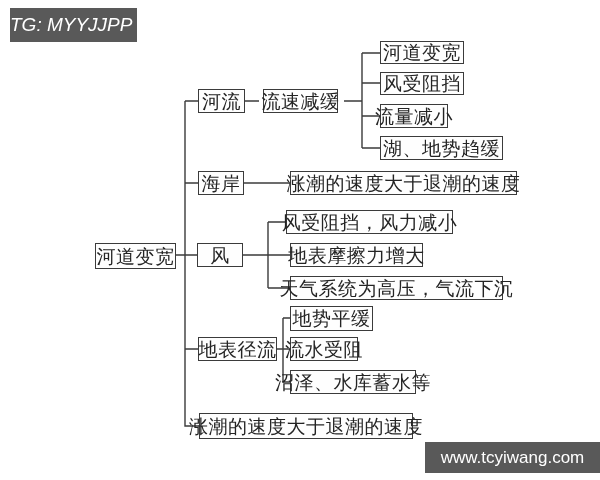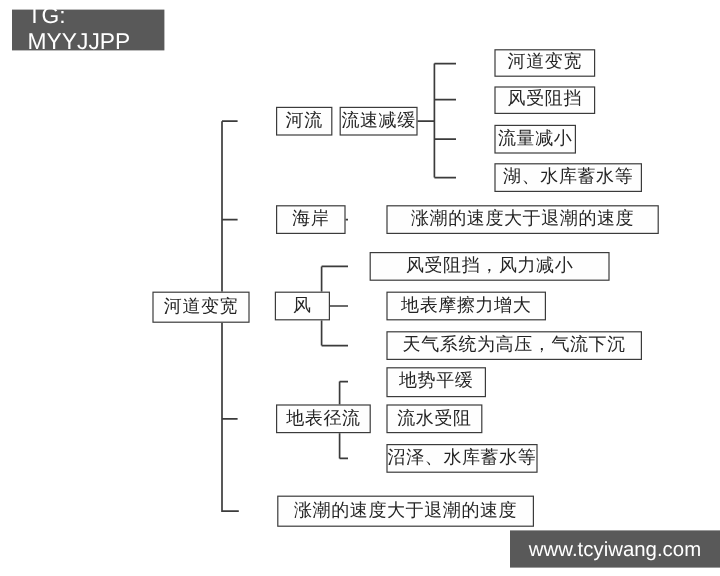--- a/index.html
+++ b/index.html
@@ -11,66 +11,66 @@
   .canvas{
     position:relative; width:600px; height:480px; overflow:hidden;
     background:var(--background);
     font-family:"Liberation Serif","DejaVu Serif",serif;
   }
   .lines{position:absolute; left:0; top:0; width:600px; height:480px;}
   .lines path{fill:none; stroke:var(--line); stroke-width:1.4;}
   .node{
     position:absolute; box-sizing:border-box;
     border:1.5px solid var(--box_border); background:var(--box_bg);
-    color:var(--text); font-size:15px; line-height:1;
+    color:var(--text); font-size:19px; line-height:1;
     display:flex; align-items:center; justify-content:center;
-    white-space:nowrap; letter-spacing:0.5px;margin-left:32px;
+    white-space:nowrap; letter-spacing:0.5px;
   }
   .wm{
     position:absolute; background:var(--watermark_bg); color:var(--watermark_text);
     font-family:"Liberation Sans","DejaVu Sans",sans-serif;
     display:flex; align-items:center;
   }
-  .wm-tl{left:10px; top:8px; width:127px; height:34px; font-size:19px; padding-left:13px; box-sizing:border-box;}
+  .wm-tl{left:10px; top:8px; width:127px; height:34px; font-size:19px; box-sizing:border-box;font-style:italic;}
   .wm-br{left:425px; top:442px; width:175px; height:31px; font-size:17px; justify-content:center;}
 </style>
 </head>
 <body>
 
 <div class="canvas">
 
   <svg class="lines" viewBox="0 0 600 480" aria-hidden="true">
     <path d="M176 255 H197 M185 101 V426 H199 M185 101 H198 M185 183 H198 M185 349 H198"></path>
     <path d="M245 101 H259 M344 101 H362 M362 53 V148 M362 53 H380 M362 83 H380 M362 116 H380 M362 148 H380"></path>
     <path d="M244 183 H290"></path>
     <path d="M243 255 H268 M268 222 V288 M268 222 H290 M268 255 H290 M268 288 H290"></path>
     <path d="M277 349 H283 M283 318 V382 M283 318 H290 M283 349 H290 M283 382 H290"></path>
   </svg>
 
   <div class="wm wm-tl">TG: MYYJJPP</div>
 
   <div class="node" style="left:95px;top:243px;width:81px;height:26px">河道变宽</div>
 
   <div class="node" style="left:198px;top:89px;width:47px;height:24px">河流</div>
-  <div class="node" style="left:251px;top:89px;width:65px;height:24px">流速减缓</div>
+  <div class="node" style="left:263px;top:89px;width:75px;height:24px">流速减缓</div>
   <div class="node" style="left:380px;top:41px;width:84px;height:23px">河道变宽</div>
   <div class="node" style="left:380px;top:72px;width:84px;height:23px">风受阻挡</div>
   <div class="node" style="left:380px;top:104px;width:68px;height:24px">流量减小</div>
-  <div class="node" style="left:380px;top:136px;width:123px;height:24px">湖、水库蓄水等</div>
+  <div class="node" style="left:380px;top:136px;width:123px;height:24px">湖、地势趋缓</div>
 
-  <div class="node" style="left:198px;top:171px;width:58px;height:24px">海岸</div>
+  <div class="node" style="left:198px;top:171px;width:46px;height:24px">海岸</div>
   <div class="node" style="left:290px;top:171px;width:227px;height:24px">涨潮的速度大于退潮的速度</div>
 
   <div class="node" style="left:197px;top:243px;width:46px;height:24px">风</div>
-  <div class="node" style="left:276px;top:210px;width:200px;height:24px">风受阻挡，风力减小</div>
+  <div class="node" style="left:286px;top:210px;width:167px;height:24px">风受阻挡，风力减小</div>
   <div class="node" style="left:290px;top:276px;width:213px;height:24px">天气系统为高压，气流下沉</div>
   <div class="node" style="left:290px;top:243px;width:133px;height:24px">地表摩擦力增大</div>
 
   <div class="node" style="left:198px;top:337px;width:79px;height:24px">地表径流</div>
   <div class="node" style="left:290px;top:306px;width:83px;height:25px">地势平缓</div>
-  <div class="node" style="left:290px;top:337px;width:80px;height:24px">流水受阻</div>
+  <div class="node" style="left:290px;top:337px;width:68px;height:24px">流水受阻</div>
   <div class="node" style="left:290px;top:370px;width:126px;height:24px">沼泽、水库蓄水等</div>
 
   <div class="node" style="left:199px;top:413px;width:214px;height:26px">涨潮的速度大于退潮的速度</div>
 
   <div class="wm wm-br">www.tcyiwang.com</div>
 
 </div>
 
 </body></html>

